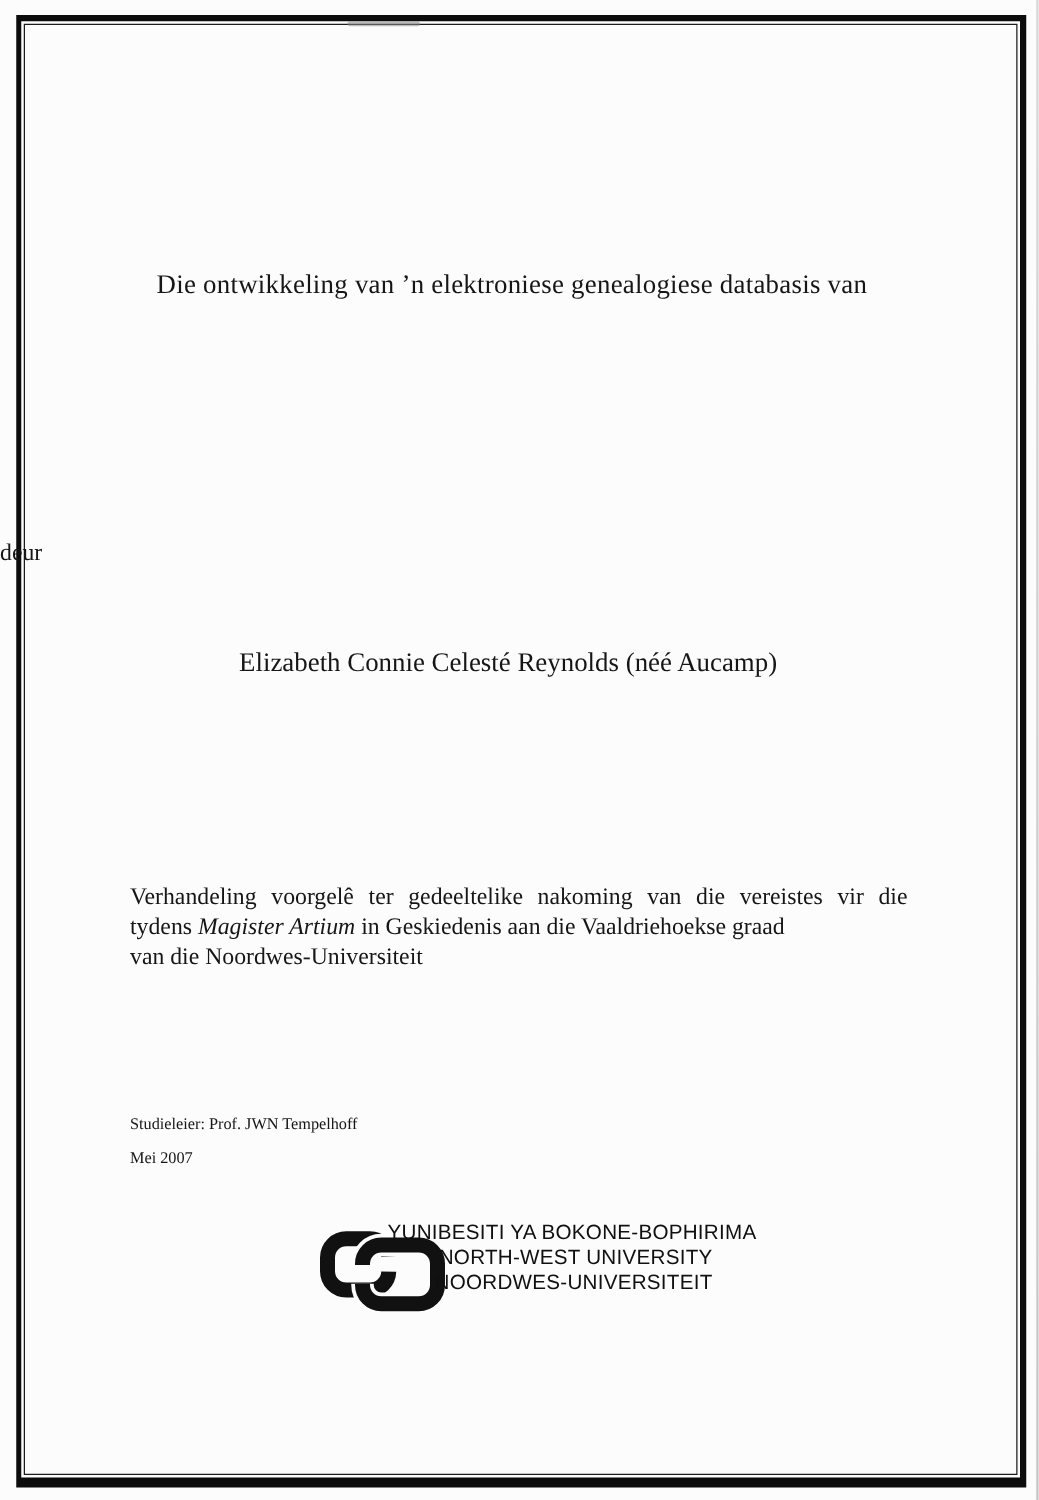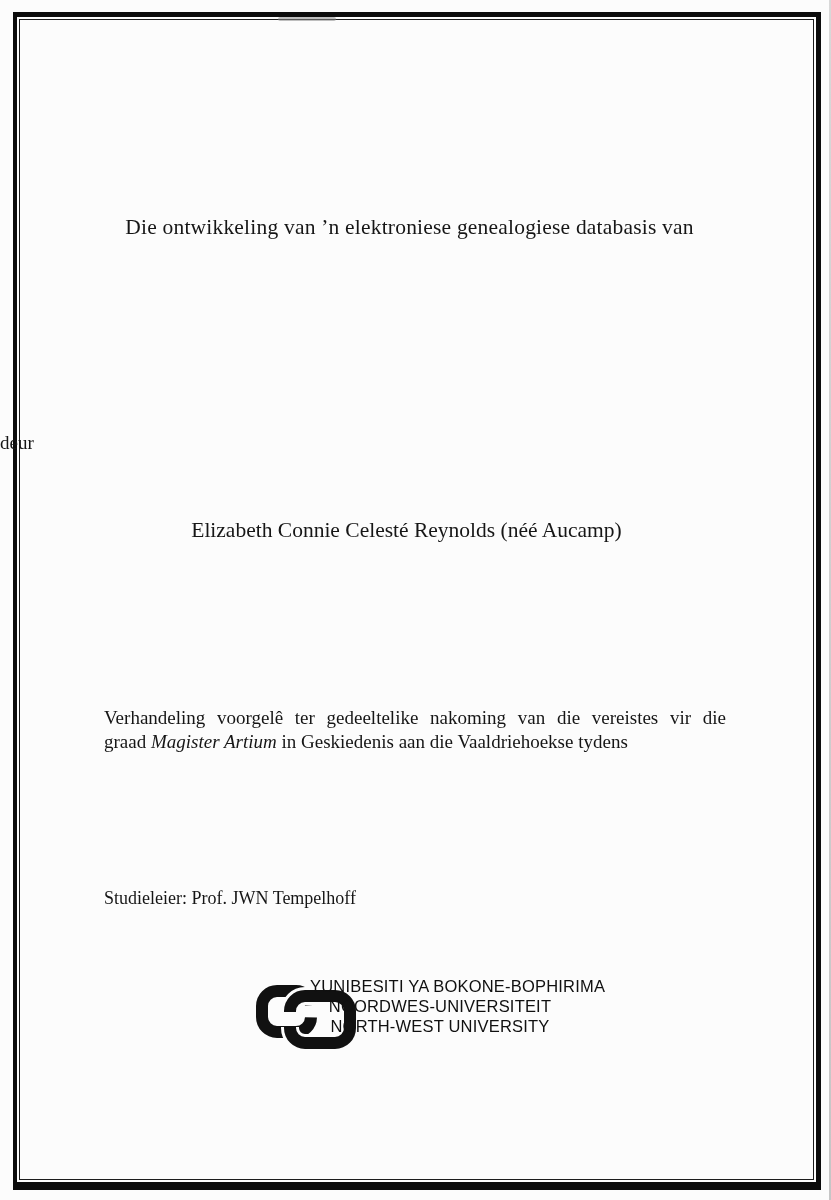--- a/index.html
+++ b/index.html
@@ -43,29 +43,29 @@
     position: absolute; top: 514px; left: 0; right: 18px;
     text-align: center; font-size: 21.5px; line-height: 32px;
   }
   .submission-note {
     position: absolute; top: 660px; left: 104px; width: 622px;
     font-size: 19px; line-height: 24px; margin-top: 46px;
   }
   .note-l1 { text-align: justify; text-align-last: justify; }
   .supervisor-block {
     position: absolute; top: 885px; left: 104px;
-    font-size: 18px; line-height: 27px;
+    font-size: 13px; line-height: 27px;
   }
   .logo-mark {
     position: absolute; left: 252px; top: 981px;
     width: 106px; height: 72px;
   }
   .logo-text {
     position: absolute; left: 310px; top: 976px; width: 260px;
-    text-align: center;
+    text-align: right;
     font-family: "Liberation Sans", sans-serif;
     font-size: 16.5px; line-height: 20px;
     font-weight: 500;
     letter-spacing: 0.2px;
     color: #101010;
     white-space: nowrap;
   }
   em { }
 </style>
 </head>
@@ -81,32 +81,34 @@
 <div class="thesis-title">
   <div>Die ontwikkeling van ’n elektroniese genealogiese databasis van</div>
 </div>
 
 <div class="byline-word">deur</div>
 
 <div class="author-name">Elizabeth Connie Celesté Reynolds (néé Aucamp)</div>
 
 <div class="submission-note">
   <div class="note-l1">Verhandeling voorgelê ter gedeeltelike nakoming van die vereistes vir die</div>
-  <div><span>graad </span><em>Magister Artium</em><span> in Geskiedenis aan die Vaaldriehoekse tydens</span></div>
+  <div><span>tydens </span><em>Magister Artium</em><span> in Geskiedenis aan die Vaaldriehoekse graad</span></div>
+  <div>van die Noordwes-Universiteit</div>
 </div>
 
 <div class="supervisor-block">
   <div>Studieleier: Prof. JWN Tempelhoff</div>
+  <div>Mei 2007</div>
 </div>
 
 <svg class="logo-mark" viewBox="0 0 106 72" xmlns="http://www.w3.org/2000/svg">
 
   <rect x="10" y="10" width="49" height="41" rx="15" fill="none" stroke="#111" stroke-width="12" pathLength="100" stroke-dasharray="92 8" stroke-dashoffset="65"></rect>
 
   <rect x="38" y="15" width="60" height="47" rx="15" fill="none" stroke="#fcfcfc" stroke-width="18" pathLength="100" stroke-dasharray="92 8" stroke-dashoffset="13"></rect>
   <rect x="38" y="15" width="60" height="47" rx="15" fill="none" stroke="#111" stroke-width="12" pathLength="100" stroke-dasharray="92 8" stroke-dashoffset="13"></rect>
 </svg>
 
 <div class="logo-text">
   <div>YUNIBESITI YA BOKONE-BOPHIRIMA</div>
+  <div>NORTH-WEST UNIVERSITY</div>
   <div>NOORDWES-UNIVERSITEIT</div>
-  <div>NORTH-WEST UNIVERSITY</div>
 </div>
 
 </body></html>

